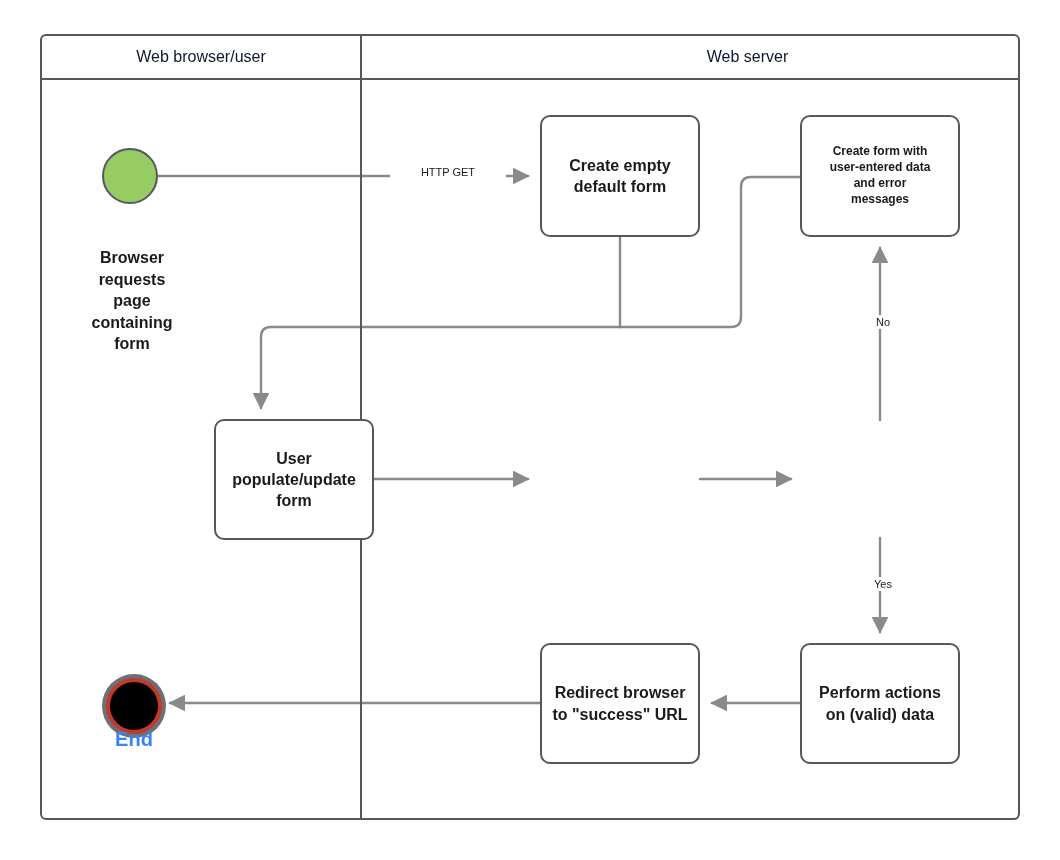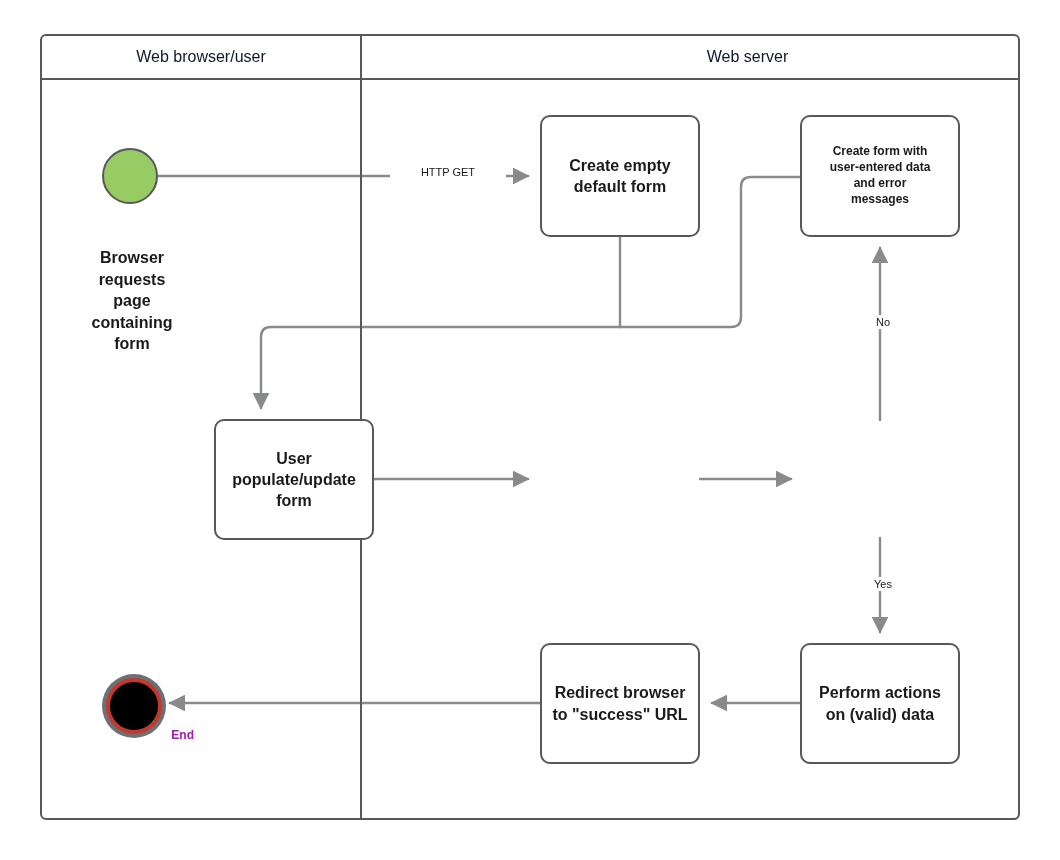--- a/index.html
+++ b/index.html
@@ -139,24 +139,24 @@
     width: 56px;
     height: 56px;
     border-radius: 50%;
     background: #000000;
     border: 4px solid #c0392f;
     box-sizing: border-box;
     box-shadow: 0 0 0 4px #6e7073;
   }
   .end-label {
     position: absolute;
-    text-align: right;
-    font-size: 12px;
-    font-weight: bold;
-    color: #a21caf;
+    text-align: center;
+    font-size: 20px;
+    font-weight: bold;
+    color: #3b82f6;
     white-space: nowrap;
   }
 
   
   .edge-label {
     position: absolute;
     font-size: 11px;
     color: #1a1a1a;
     background: #ffffff;
     text-align: center;

